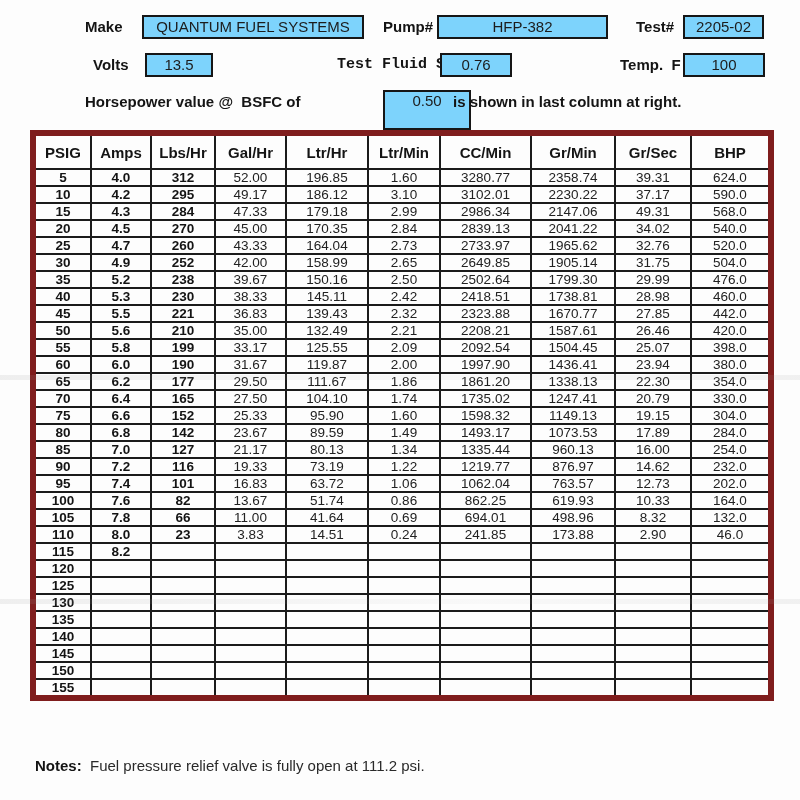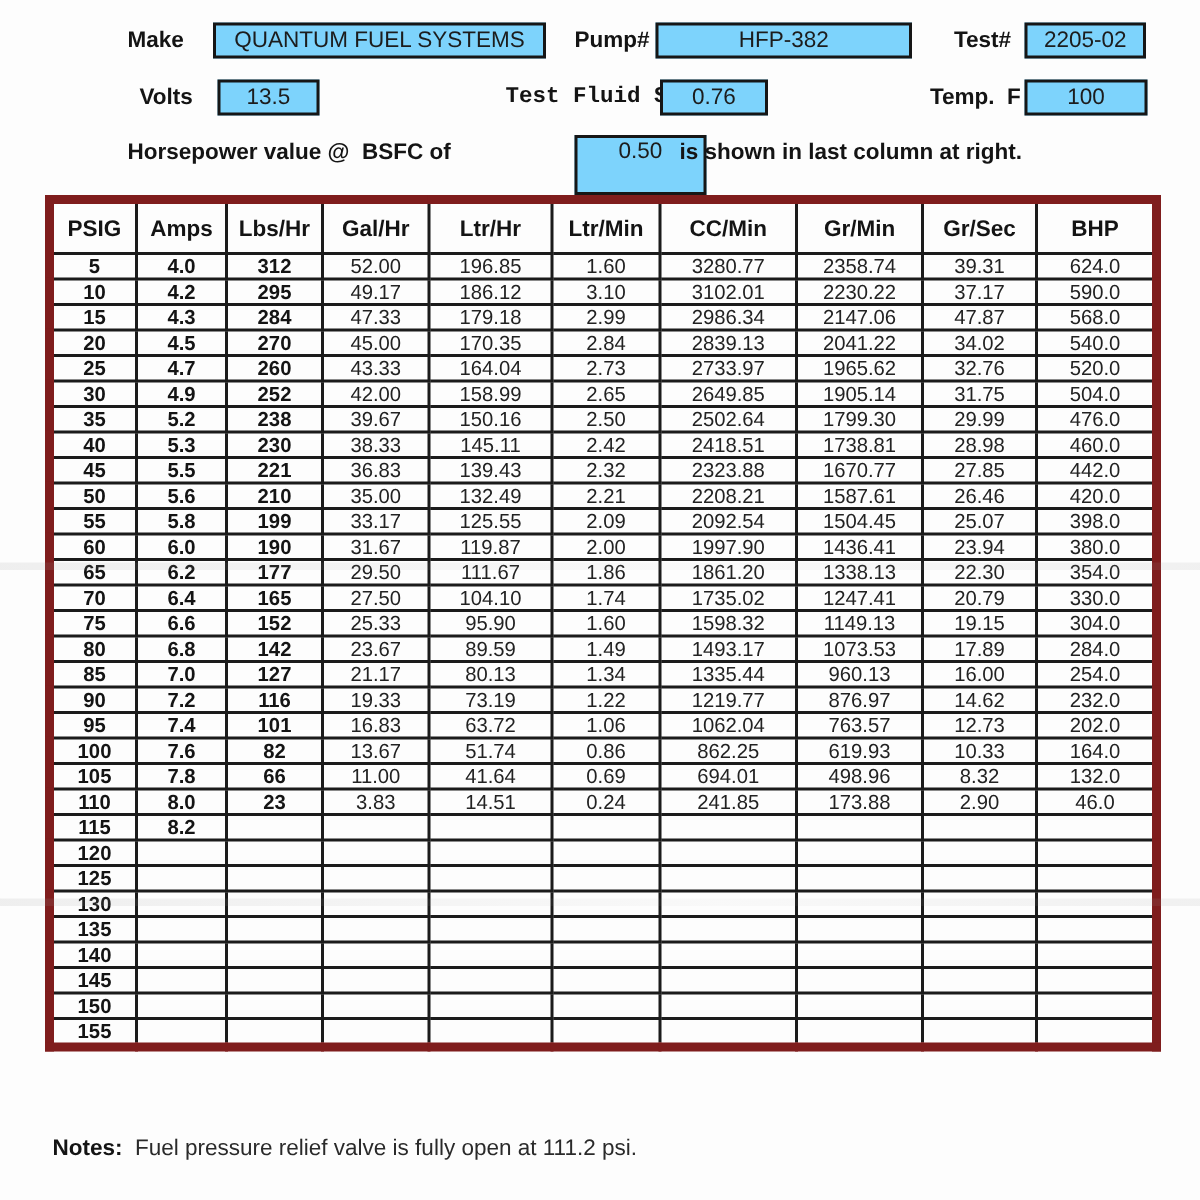--- a/index.html
+++ b/index.html
@@ -154,21 +154,21 @@
         </tr>
         <tr>
           <td class="bold">15</td>
           <td class="bold">4.3</td>
           <td class="bold">284</td>
           <td>47.33</td>
           <td>179.18</td>
           <td>2.99</td>
           <td>2986.34</td>
           <td>2147.06</td>
-          <td>47.87</td>
+          <td>49.31</td>
           <td>568.0</td>
         </tr>
         <tr>
           <td class="bold">20</td>
           <td class="bold">4.5</td>
           <td class="bold">270</td>
           <td>45.00</td>
           <td>170.35</td>
           <td>2.84</td>
           <td>2839.13</td>

